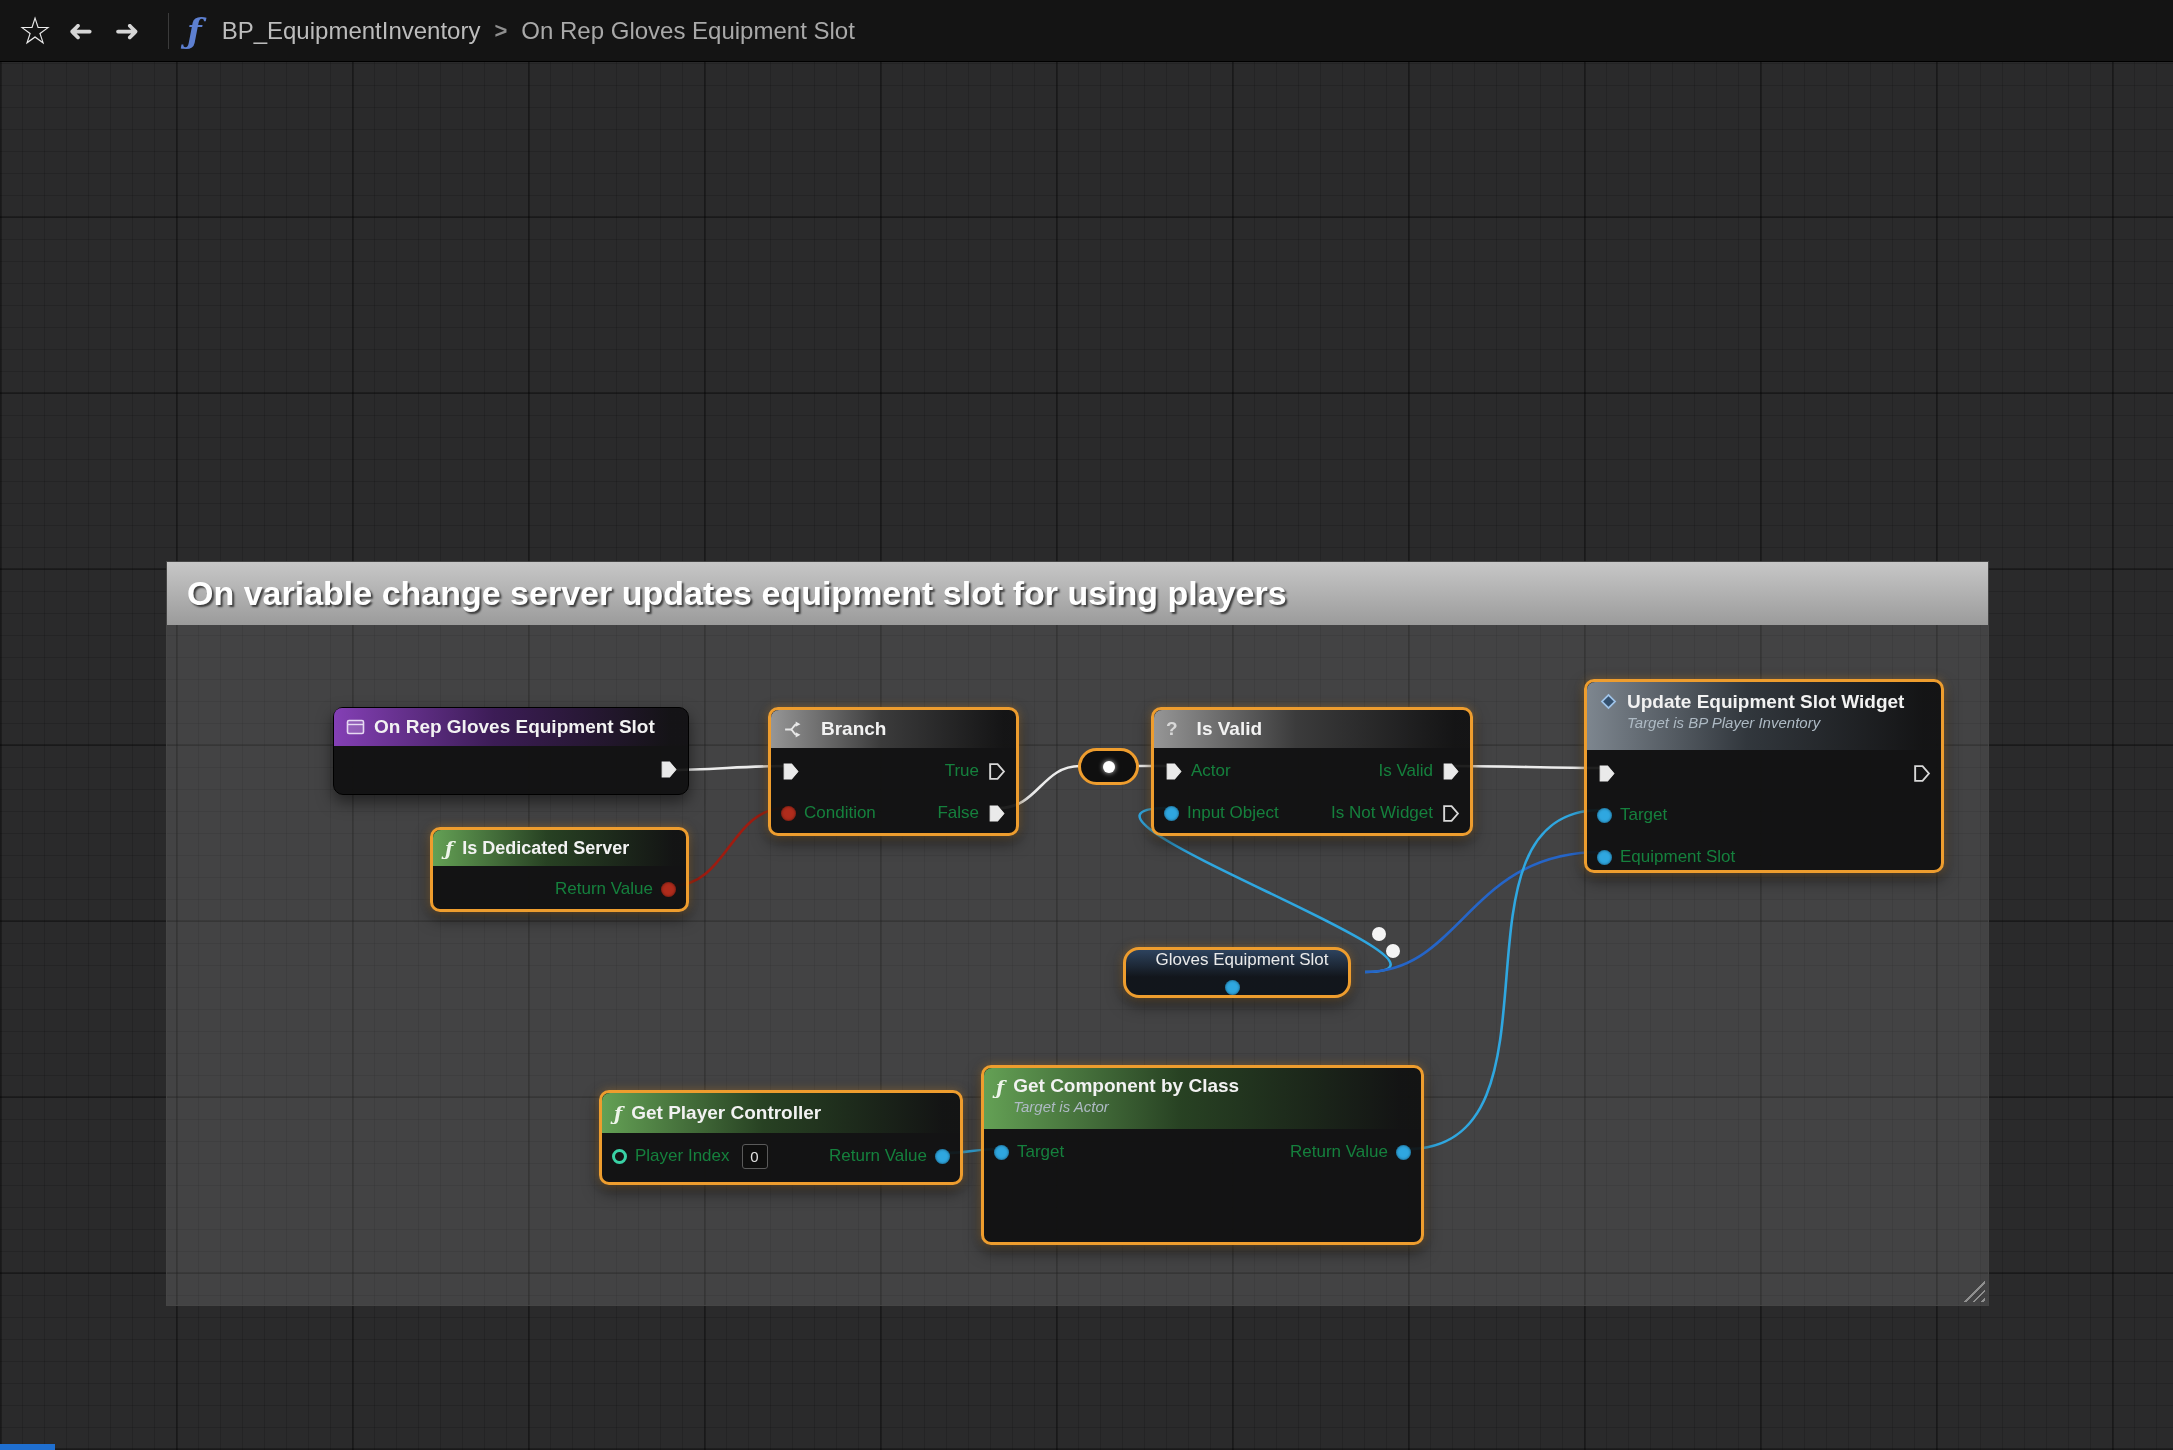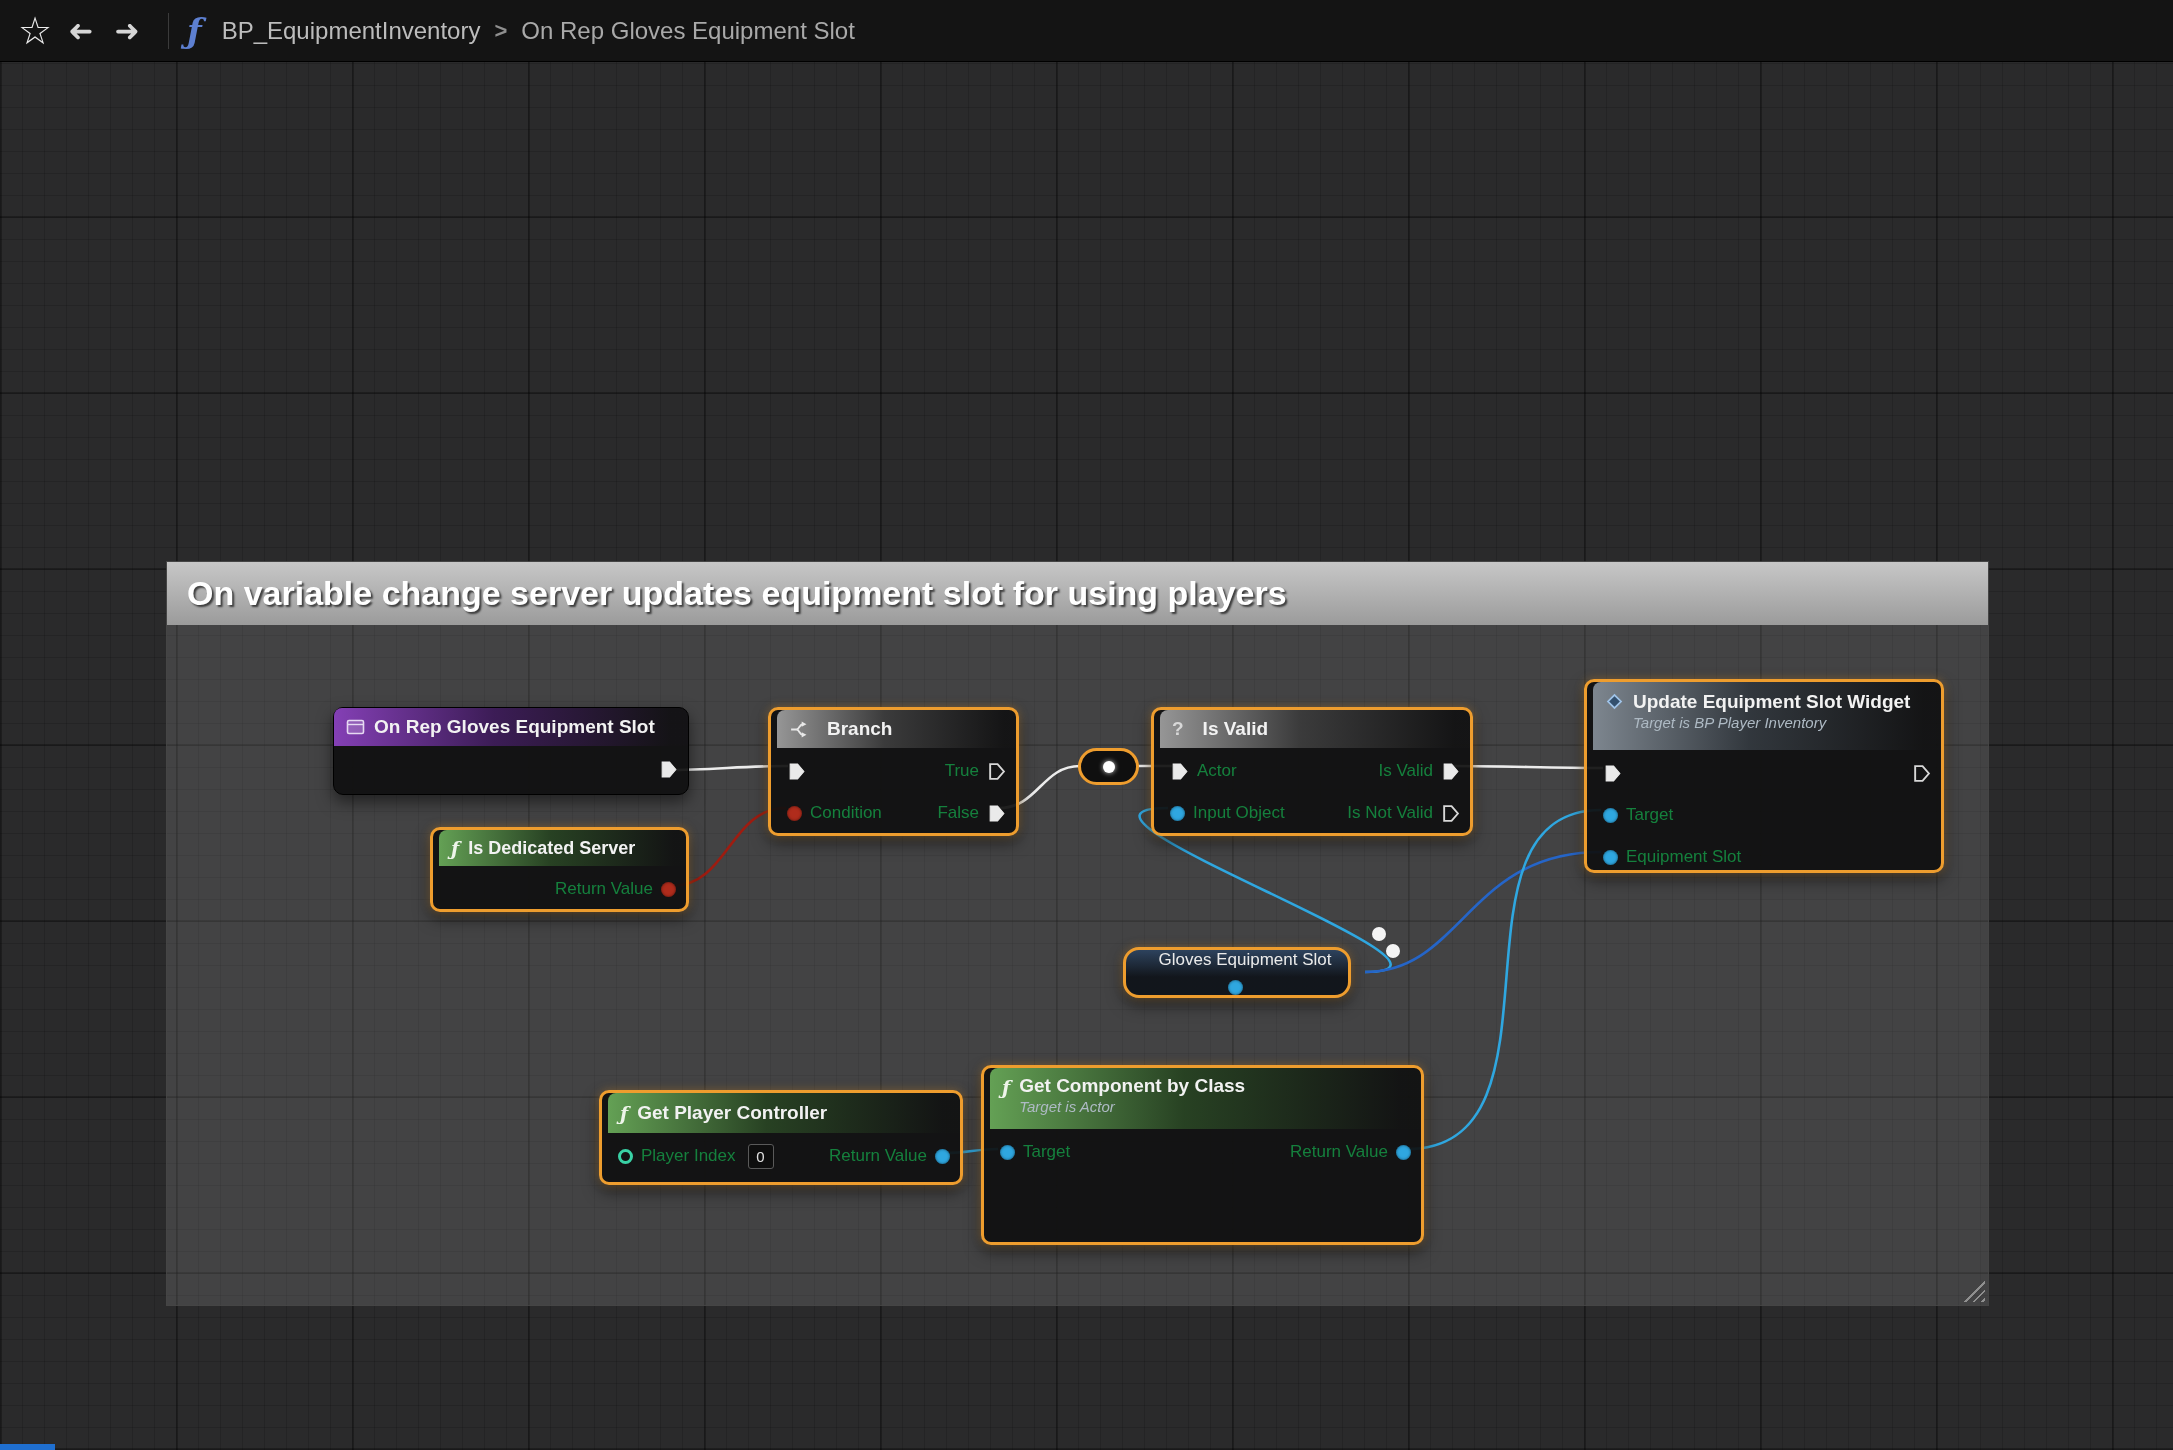--- a/index.html
+++ b/index.html
@@ -65,21 +65,20 @@
   
   .node{
     position:absolute; z-index:3;
     background:rgba(16,16,16,.93);
     border:1px solid #000; border-radius:10px;
     box-shadow:0 7px 16px rgba(0,0,0,.5);
   }
   .node.selected{
     border:3px solid var(--selection-orange,#ee9d2e);
     box-shadow:0 0 10px rgba(238,157,46,.35), 0 7px 16px rgba(0,0,0,.5);
-    padding-left:6px;
   }
   .nhead{
     display:flex; align-items:center; gap:9px;
     height:38px; padding:0 12px; border-radius:8px 8px 0 0;
     font-weight:bold; font-size:19px; color:#f2f2f2; white-space:nowrap;
   }
   .nhead.tall{ height:68px; align-items:flex-start; padding-top:8px; }
   .nhead.tall2{ height:61px; align-items:flex-start; padding-top:6px; }
   .htxt{ display:flex; flex-direction:column; line-height:1.25; }
   .sub{ font-weight:normal; font-style:italic; font-size:15px; color:#aebac4; }
@@ -281,21 +280,21 @@
               </svg>
           </span>
         </span>
       </div>
       <div class="prow">
         <span class="lp">
           <span class="pin-dot pd-obj"></span>
           <span class="plabel">Input Object</span>
         </span>
         <span class="rp">
-          <span class="plabel">Is Not Valid</span>
+          <span class="plabel">Is Not Widget</span>
           <span class="pin-exec">
             <svg viewBox="0 0 18 18" width="19" height="19">
                 <path d="M3 2 L10 2 L16 9 L10 16 L3 16 Z" fill="none" stroke="#d8d8d8" stroke-width="1.8"></path>
               </svg>
           </span>
         </span>
       </div>
     </div>
   </div>
 

